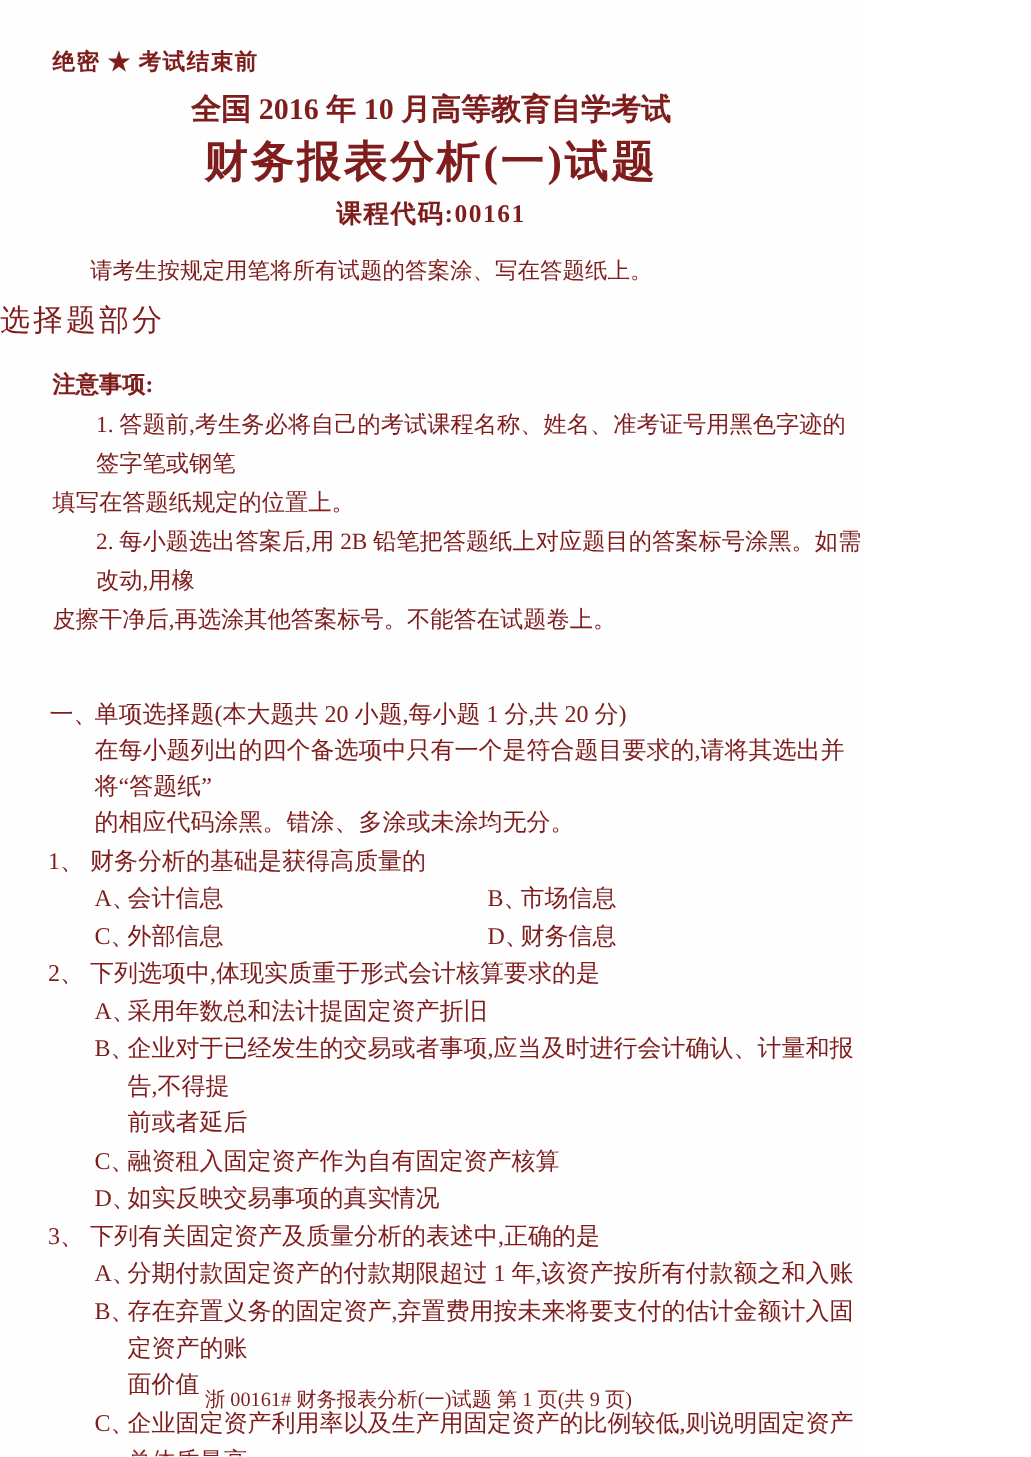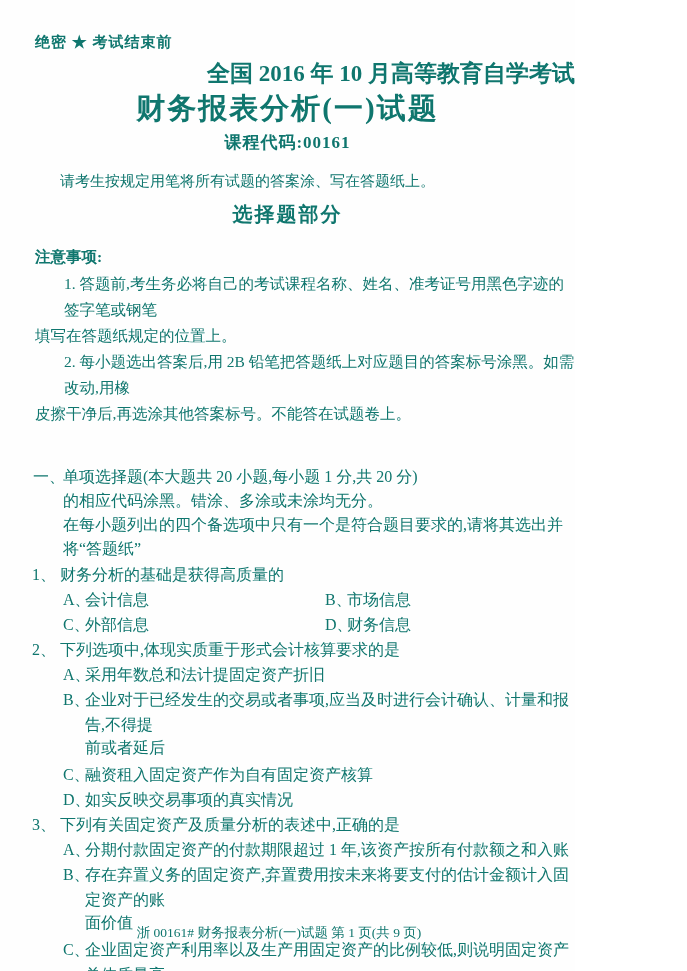--- a/index.html
+++ b/index.html
@@ -1,29 +1,29 @@
 <!DOCTYPE html>
 <html><head>
 <meta charset="utf-8">
 <style>
   html,body { margin:0; padding:0; background:#ffffff; }
   .page {
     position:relative;
     width:575px; height:971px;
     background:#fefefe;
     overflow:hidden;
-    color:#0f766e;
+    color:#7f1d1d;
     font-family:"Liberation Serif","DejaVu Serif",serif;
   }
   .classification { margin:33px 0 0 35px; font-size:15px; line-height:19px; font-weight:bold; letter-spacing:1px; }
-  .title1 { margin:8px 0 0 0; text-align:right; font-size:23px; line-height:27px; font-weight:bold; }
+  .title1 { margin:8px 0 0 0; text-align:center; font-size:20px; line-height:27px; font-weight:bold; }
   .title2 { margin:3px 0 0 0; text-align:center; font-size:29px; line-height:37px; font-weight:bold; letter-spacing:2px; }
   .title3 { margin:5px 0 0 0; text-align:center; font-size:17px; line-height:21px; font-weight:bold; letter-spacing:1px; }
   .pen-notice { margin:19px 0 0 60px; font-size:15px; line-height:19px; }
-  .section-title { margin:12px 0 0 0; text-align:center; font-size:20px; line-height:23px; font-weight:bold; letter-spacing:2px; }
+  .section-title { margin:12px 0 0 0; font-size:20px; line-height:23px; font-weight:normal; letter-spacing:2px; }
   .notes-head { margin:21px 0 0 35px; font-size:15.5px; line-height:20px; font-weight:bold; }
   .note-line { margin-left:35px; font-size:15.5px; line-height:26px; }
   .note-line.first { margin-top:4px; }
   .note-line.indent { margin-left:64px; }
   .big-section { margin-top:38px; font-size:16px; }
   .bs-line { display:flex; line-height:24px; }
   .bs-num { margin-left:33px; width:30px; flex:none; }
   .bs-desc { margin-left:63px; line-height:24px; }
   .question { font-size:16px; }
   .question.q1 { margin-top:1px; }
@@ -63,22 +63,22 @@
   <div class="note-line indent first">1. 答题前,考生务必将自己的考试课程名称、姓名、准考证号用黑色字迹的签字笔或钢笔</div>
   <div class="note-line">填写在答题纸规定的位置上。</div>
   <div class="note-line indent">2. 每小题选出答案后,用 2B 铅笔把答题纸上对应题目的答案标号涂黑。如需改动,用橡</div>
   <div class="note-line">皮擦干净后,再选涂其他答案标号。不能答在试题卷上。</div>
 
   <div class="big-section">
     <div class="bs-line">
       <span class="bs-num">一、</span>
       <span>单项选择题(本大题共 20 小题,每小题 1 分,共 20 分)</span>
     </div>
+    <div class="bs-desc">在每小题列出的四个备选项中只有一个是符合题目要求的,请将其选出并将“答题纸”</div>
     <div class="bs-desc">的相应代码涂黑。错涂、多涂或未涂均无分。</div>
-    <div class="bs-desc">在每小题列出的四个备选项中只有一个是符合题目要求的,请将其选出并将“答题纸”</div>
   </div>
 
   <div class="question q1">
     <div class="q-line">
       <span class="q-num">1、</span>
       <span class="q-text">财务分析的基础是获得高质量的</span>
     </div>
     <div class="opt-grid">
       <div class="opt">
         <span class="opt-label">A、</span>

